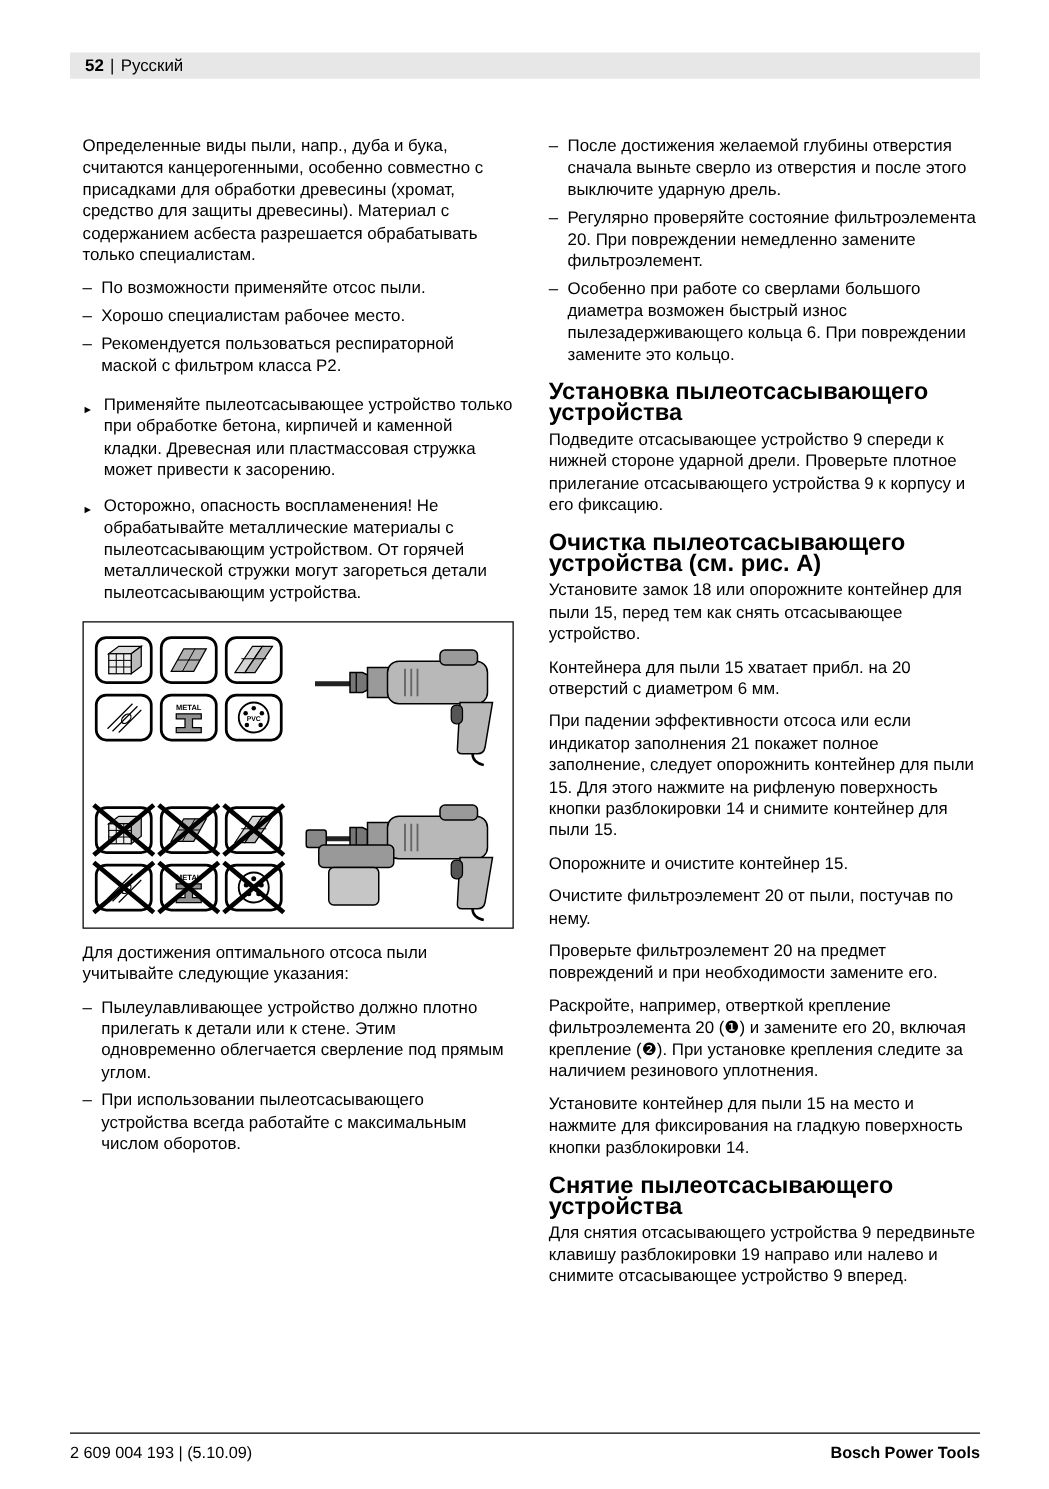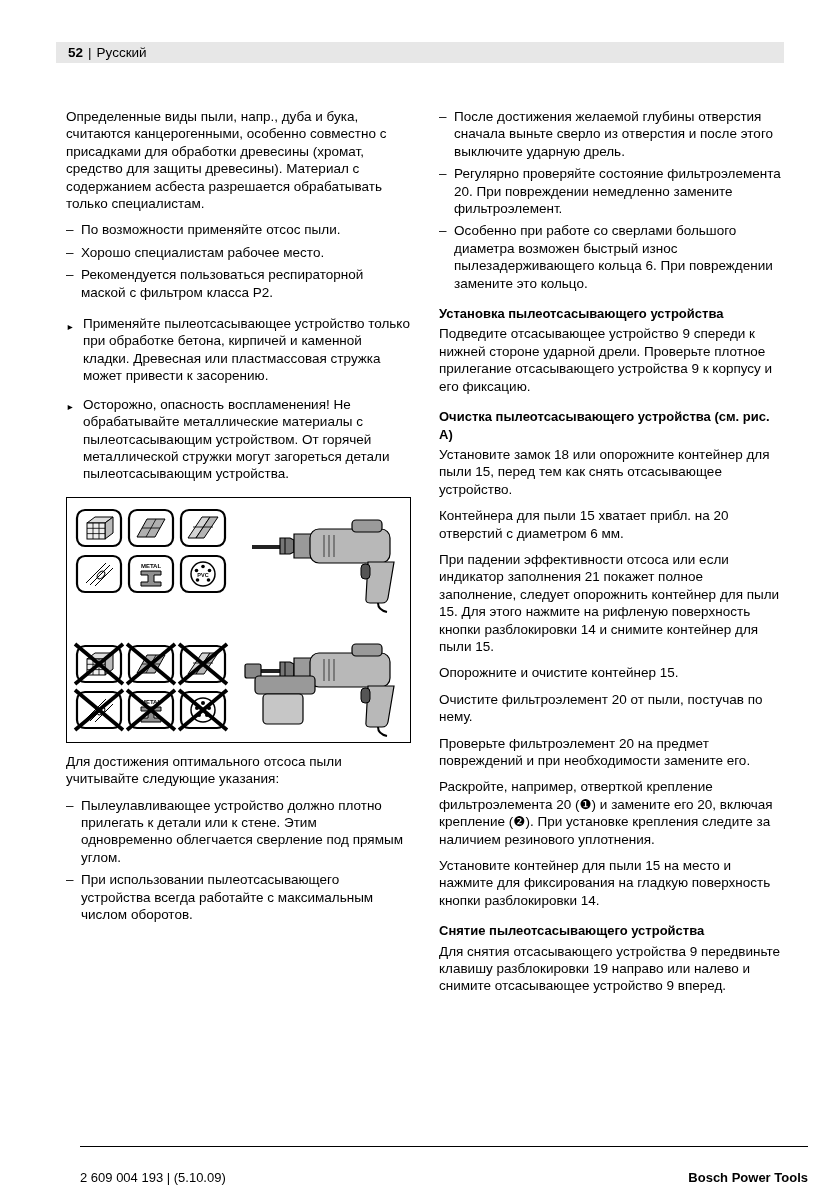--- a/index.html
+++ b/index.html
@@ -28,44 +28,43 @@
   .content {
     position: absolute;
     left: 66px; top: 108px;
     width: 718px;
     display: flex;
     gap: 28px;
     align-items: flex-start;
   }
   .col { width: 345px; }
   .col p { margin: 0 0 9px 0; }
-  .col h3 { font-size: 13px; line-height: 17.4px; margin: 13px 0 3px 0; font-weight: bold; }
+  .col h3 { font-size: 19px; line-height: 17.4px; margin: 13px 0 3px 0; font-weight: bold; }
   .li { display: flex; margin: 0 0 5px 0; }
   .li .mk { flex: none; width: 15px; }
   .li .mk.arrow { width: 17px; font-size: 8.5px; padding-top: 3.5px; }
   .li .tx { flex: 1; }
   .warn { margin: 0 0 11px 0; }
   .gap-top { margin-top: 14px !important; }
   .figure {
     width: 345px;
     border: 1.5px solid #000;
     margin: 14px 0 10px 0;
     background: #fff;
   }
   .figure svg { display: block; }
   .footer {
     position: absolute;
     left: 56px; top: 1146px;
     width: 728px;
     border-top: 1.2px solid #000;
-    padding-top: 22px;
+    padding-top: 6px;
     display: flex;
     justify-content: space-between;
     font-size: 13px;
-    margin-left: 24px;
   }
   .footer .brand { font-weight: bold; }
   b { font-weight: normal; }
 </style>
 </head>
 <body>
 
 <div class="page">
 
   <div class="header-bar">

